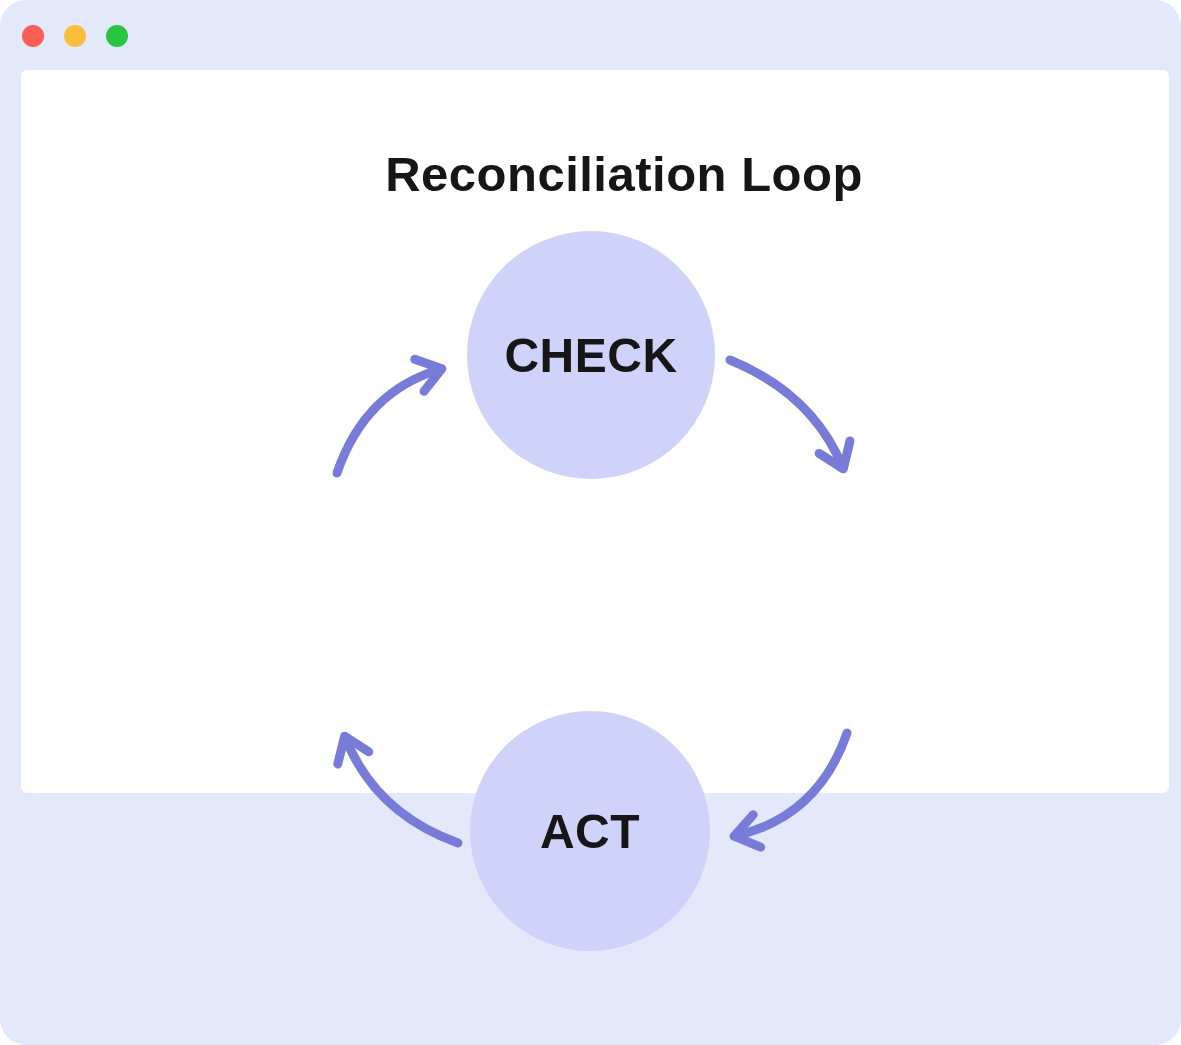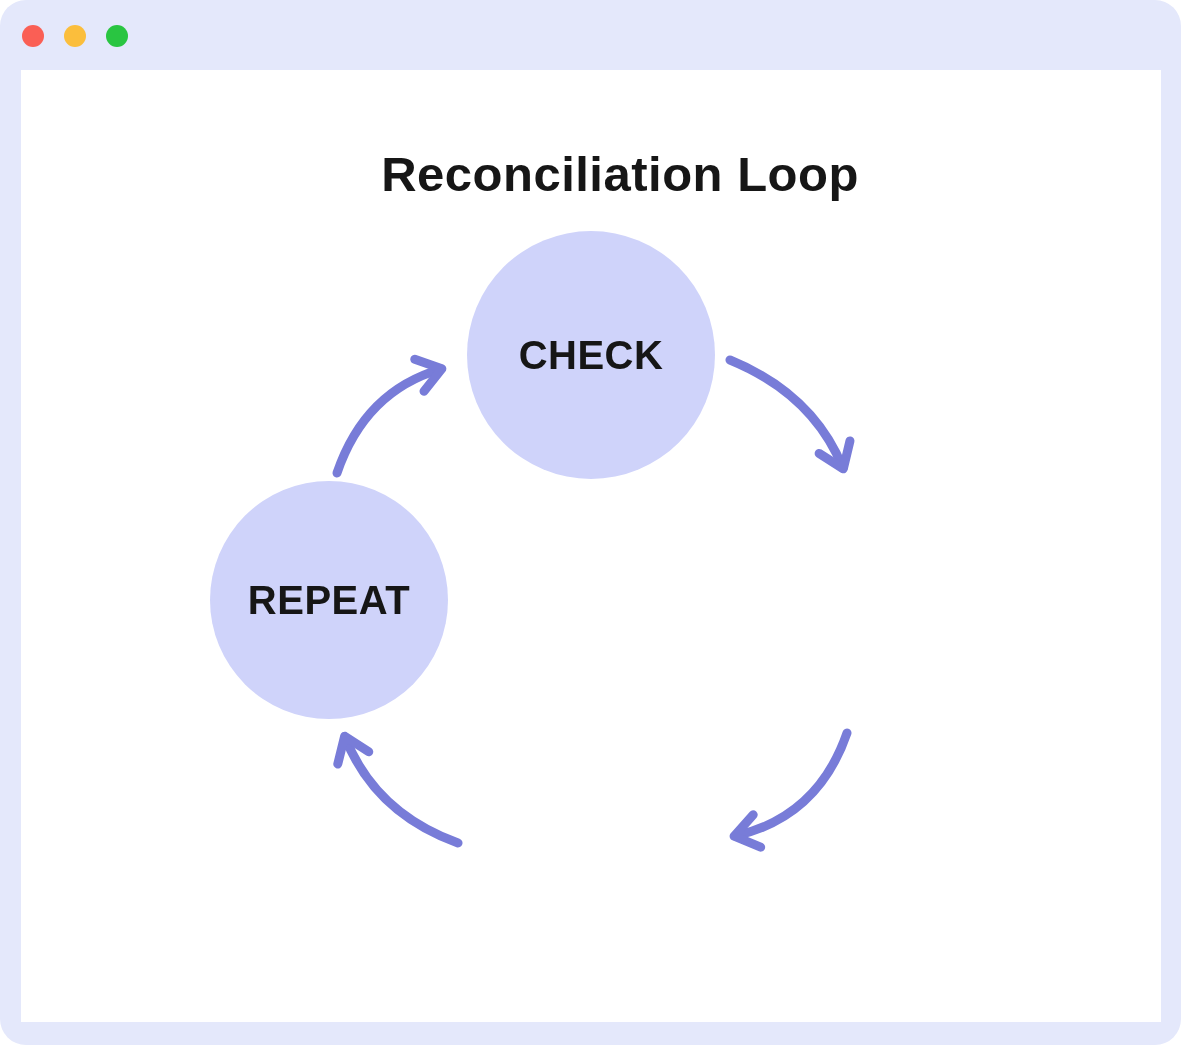--- a/index.html
+++ b/index.html
@@ -28,23 +28,24 @@
     width: 22px; height: 22px;
     border-radius: 50%;
     display: inline-block;
   }
   .tl.close    { left: 22px; }
   .tl.minimize { left: 64px; }
   .tl.maximize { left: 106px; }
   .panel {
     position: absolute;
     left: 21px; top: 70px;
-    width: 1140px; height: 952px;
+    width: 1140px; height: 723px;
     background: var(--panel-bg, #ffffff);
-    border-radius: 0;
+    border-radius: 6px;
+    padding-left: 8px;
   }
   .title {
     position: absolute;
     left: 29px; top: 76px;
     width: 100%;
     margin: 0;
     text-align: center;
     font-size: 49px;
     font-weight: 700;
     letter-spacing: 0.5px;
@@ -64,21 +65,21 @@
   }
   .node {
     position: absolute;
     border-radius: 50%;
     background: var(--node-fill, #cfd3fa);
     display: flex;
     align-items: center;
     justify-content: center;
   }
   .node span {
-    font-size: 40px;
+    font-size: 48px;
     font-weight: 700;
     letter-spacing: 0.5px;
     color: var(--node-text, #161616);
   }
   .node-check   { left: 446px; top: 161px; width: 248px; height: 248px; }
   .node-compare { left: 720px; top: 418px; width: 230px; height: 230px; }
   .node-act     { left: 449px; top: 641px; width: 240px; height: 240px; }
   .node-repeat  { left: 189px; top: 411px; width: 238px; height: 238px; }
 </style>
 </head>
@@ -105,19 +106,19 @@
         </defs>
         <path class="flow" d="M 709 290 Q 792 324 822 398" marker-end="url(#arrowhead)"></path>
         <path class="flow" d="M 826 663 Q 797 747 714 766" marker-end="url(#arrowhead)"></path>
         <path class="flow" d="M 437 773 Q 354 743 324 667" marker-end="url(#arrowhead)"></path>
         <path class="flow" d="M 316 403 Q 344 321 420 299" marker-end="url(#arrowhead)"></path>
       </svg>
 
       <div class="node node-check">
         <span>CHECK</span>
       </div>
-      <div class="node node-repeat">
-        <span>REPEAT</span>
+      <div class="node node-act">
+        <span>ACT</span>
       </div>
 
     </div>
   </div>
 </div>
 
 </body></html>

